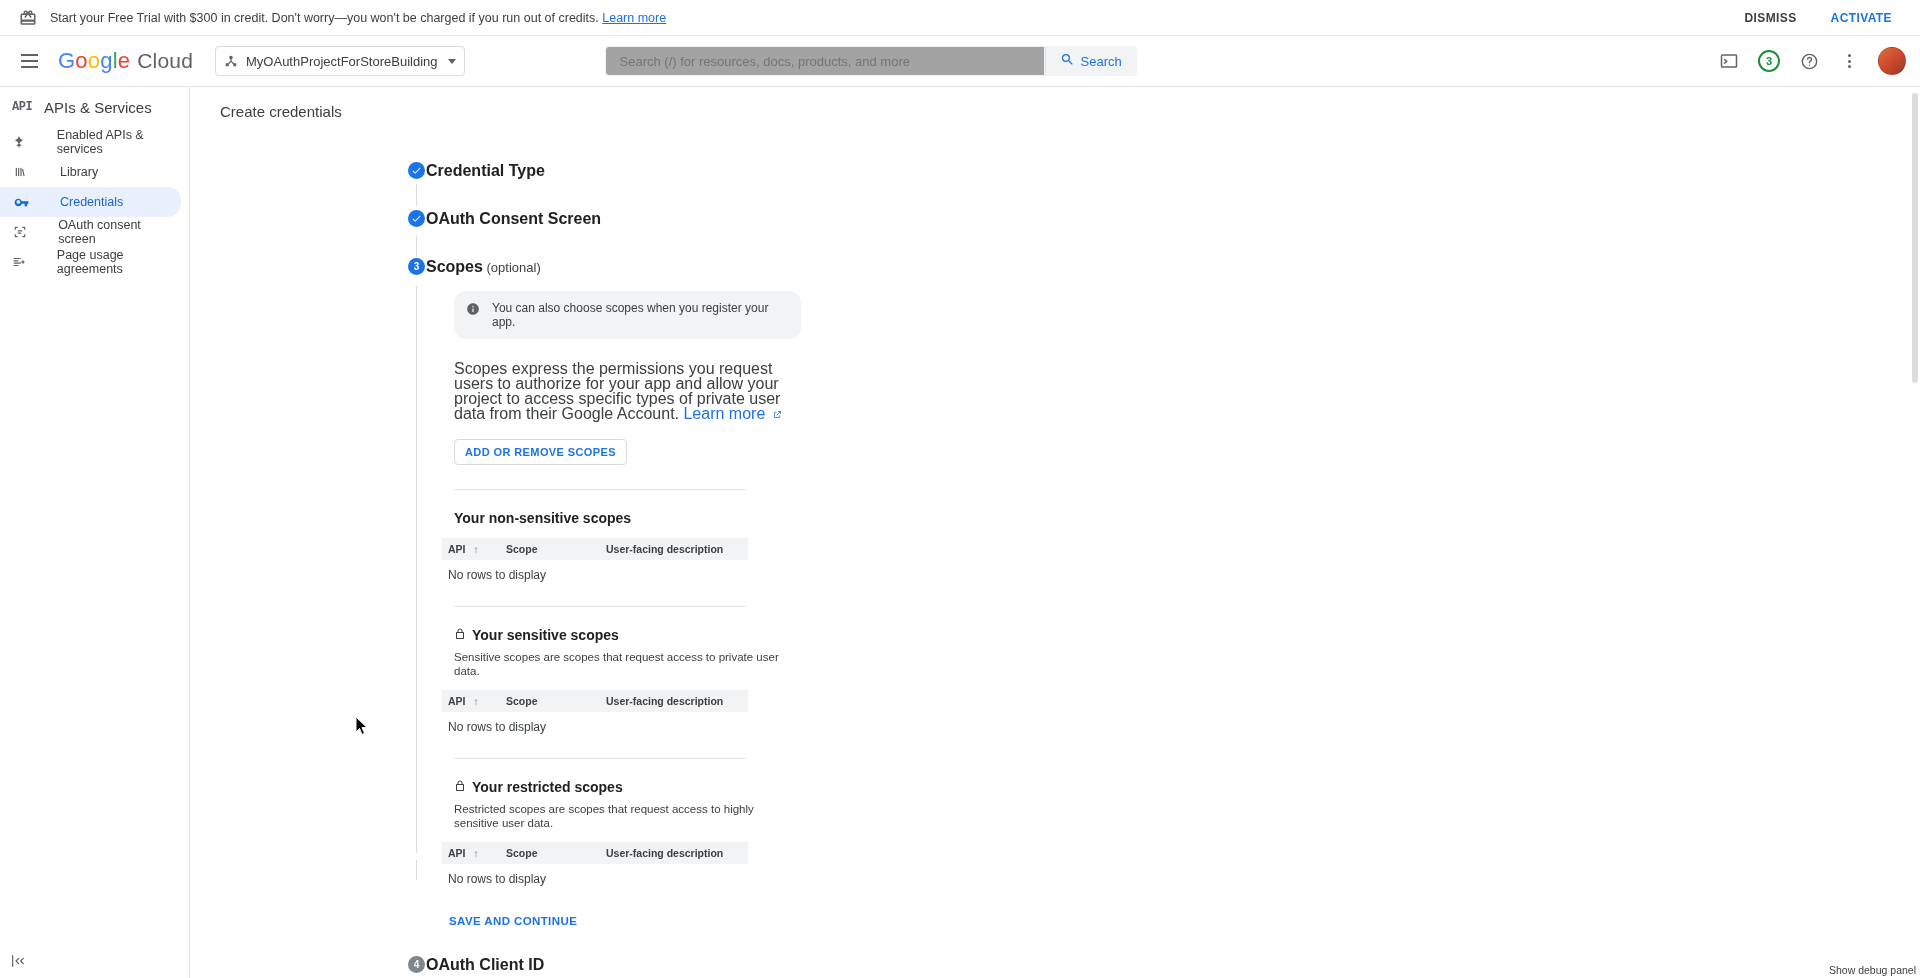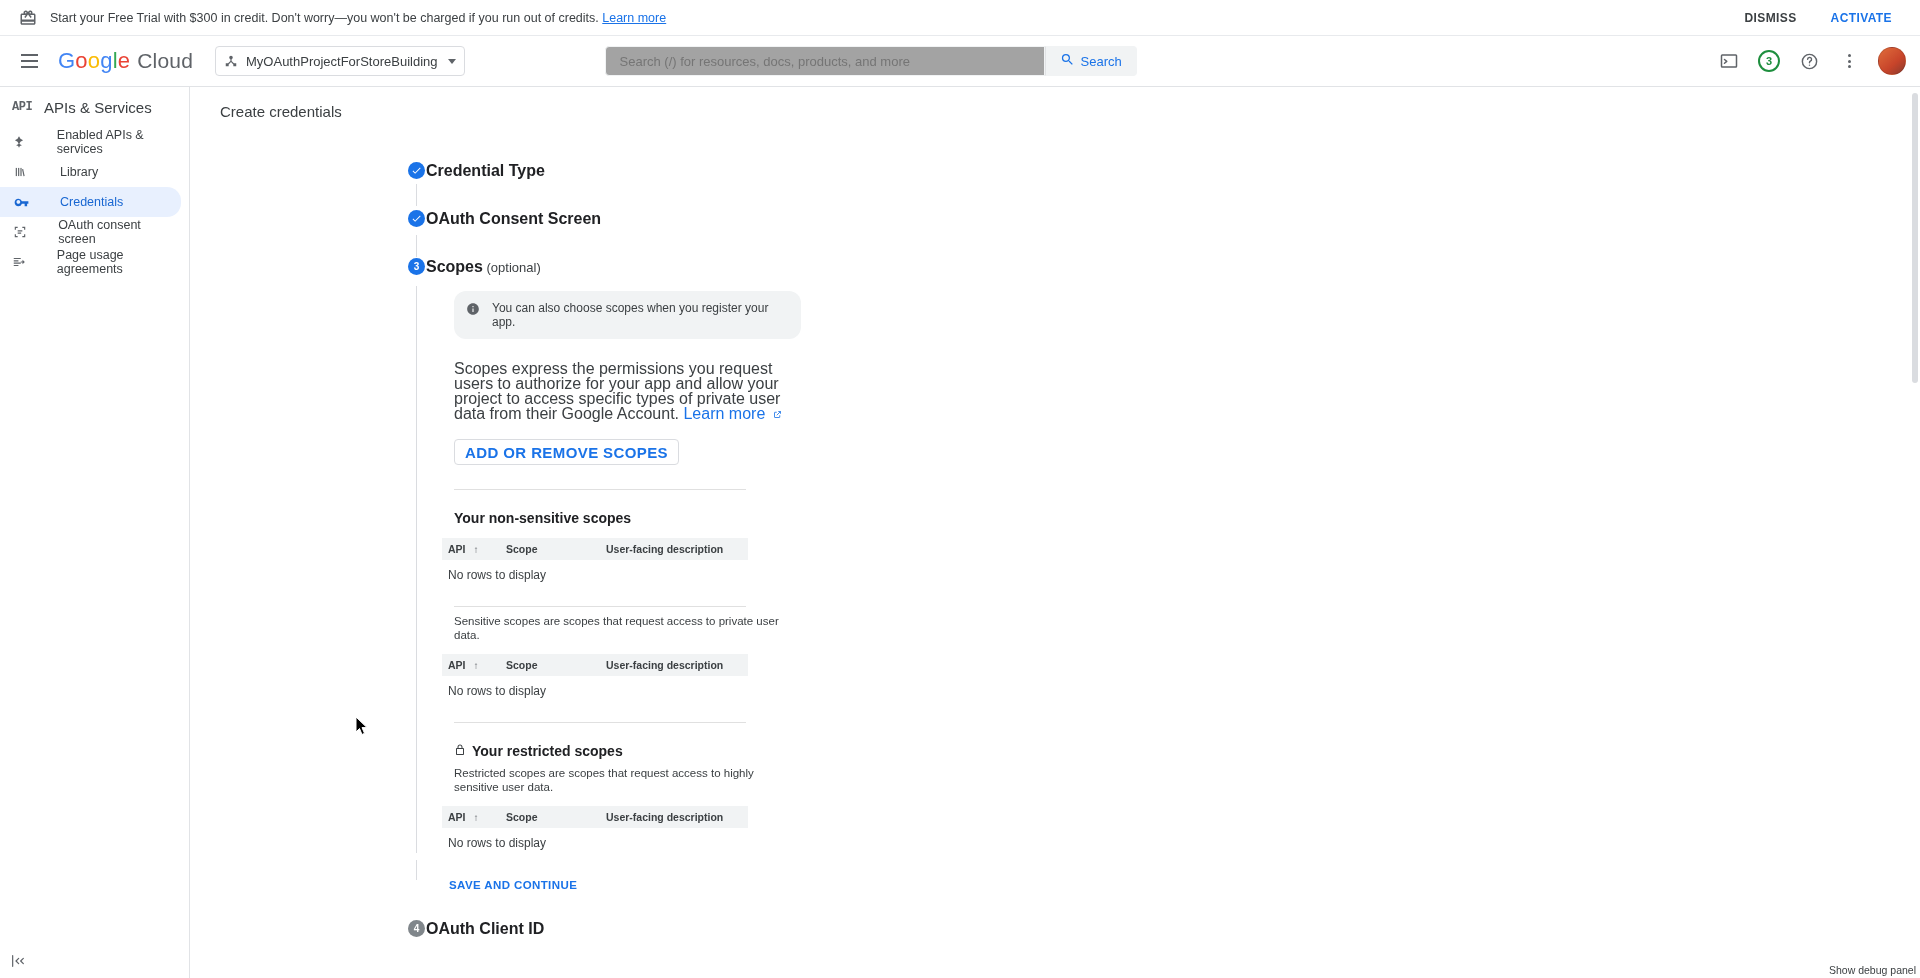--- a/index.html
+++ b/index.html
@@ -267,21 +267,21 @@
   .para a { color: #1a73e8; text-decoration: none; }
 
   .btn-outline {
     margin-left: 28px; margin-top: 18px;
     display: inline-flex; align-items: center;
     height: 26px; padding: 0 10px;
     border: 1px solid #dadce0;
     border-radius: 4px;
     background: #fff;
     color: #1a73e8;
-    font-size: 15px; font-weight: bold; letter-spacing: .4px;
+    font-size: 11px; font-weight: bold; letter-spacing: .4px;
     cursor: pointer; text-transform: uppercase;
     font-family: "Liberation Sans", sans-serif;
   }
   .btn-text {
     margin-left: 15px; margin-top: 14px;
     display: inline-flex; align-items: center;
     height: 26px; padding: 0 8px;
     border: none; background: transparent;
     color: #1a73e8;
     font-size: 11.5px; font-weight: bold; letter-spacing: .4px;
@@ -579,20 +579,28 @@
             </thead>
             <tbody>
               <tr>
                 <td class="empty" colspan="3">No rows to display</td>
               </tr>
             </tbody>
           </table>
           <div class="divider" style="margin-top:16px;"></div>
 
           
+          <div class="section-title">
+            <span>
+              <svg width="12" height="12" viewBox="0 0 24 24" fill="#3c4043">
+                  <path d="M18 8h-1V6c0-2.76-2.24-5-5-5S7 3.24 7 6v2H6c-1.1 0-2 .9-2 2v10c0 1.1.9 2 2 2h12c1.1 0 2-.9 2-2V10c0-1.1-.9-2-2-2zM9 6c0-1.66 1.34-3 3-3s3 1.34 3 3v2H9V6zm9 14H6V10h12v10z"></path>
+                </svg>
+            </span>
+            <span>Your sensitive scopes</span>
+          </div>
           <div class="section-sub">Sensitive scopes are scopes that request access to private user data.</div>
           <table class="scope-table">
             <thead>
               <tr>
                 <th style="width:58px;"><span>API</span><span class="sort-arrow">↑</span></th>
                 <th style="width:100px;">Scope</th>
                 <th>User-facing description</th>
               </tr>
             </thead>
             <tbody>

